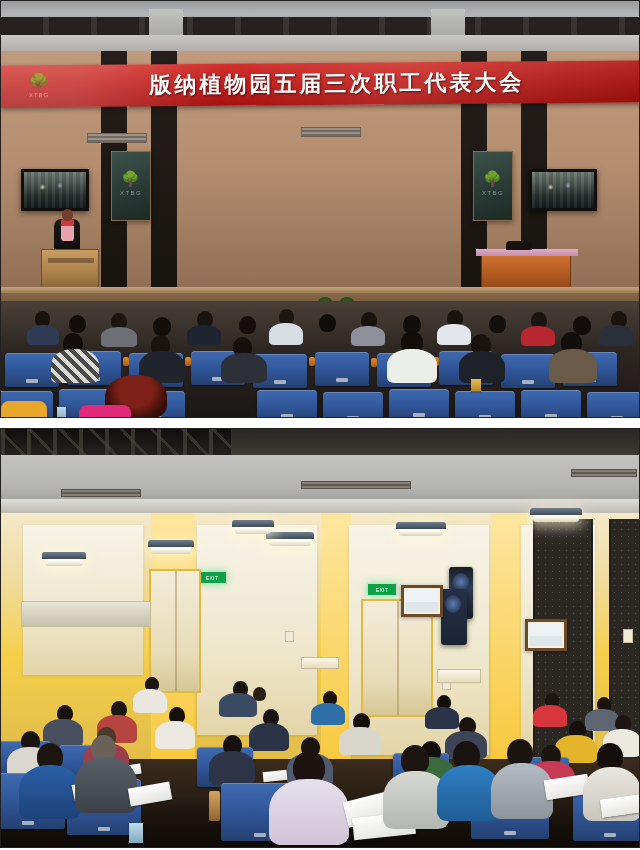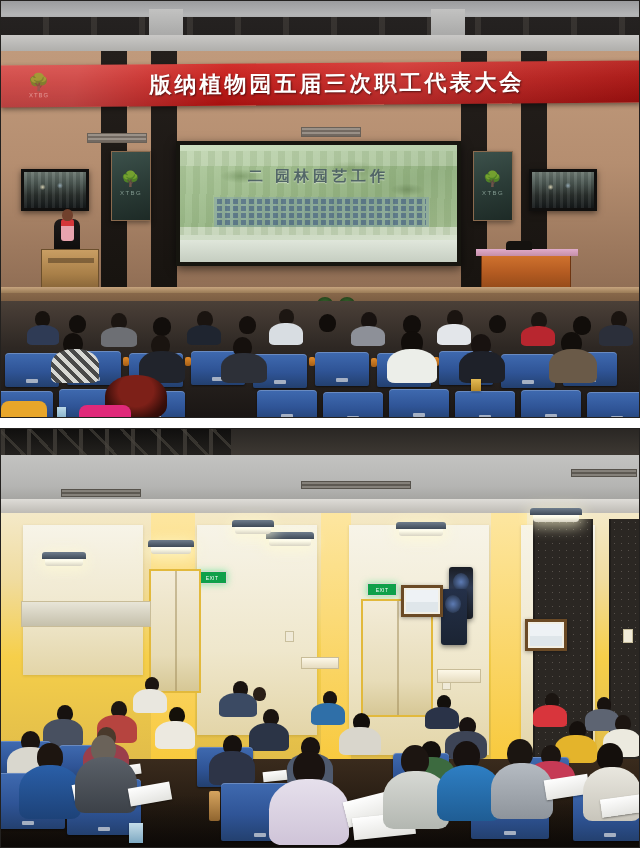--- a/index.html
+++ b/index.html
@@ -263,33 +263,20 @@
 
     <div class="layer p1-banner">
       <div class="p1-banner-sheen"></div>
       <div class="p1-banner-logo">
         <span class="tree">🌳</span>
         <span class="abbr">XTBG</span>
       </div>
       <div class="p1-banner-text">版纳植物园五届三次职工代表大会</div>
     </div>
 
-    <div class="layer p1-screen-frame">
-      <div class="p1-screen">
-        <div class="p1-screen-garden"></div>
-        <div class="p1-screen-title">二 园林园艺工作</div>
-        <div class="p1-screen-body">
-          <span></span>
-          <span></span>
-          <span></span>
-          <span></span>
-        </div>
-        <div class="p1-screen-bottom"></div>
-      </div>
-    </div>
 
     <div class="layer p1-vbanner" style="left:110px;">
       <span class="tree">🌳</span>
       <span class="abbr">XTBG</span>
     </div>
     <div class="layer p1-vbanner" style="left:472px;">
       <span class="tree">🌳</span>
       <span class="abbr">XTBG</span>
     </div>
 

